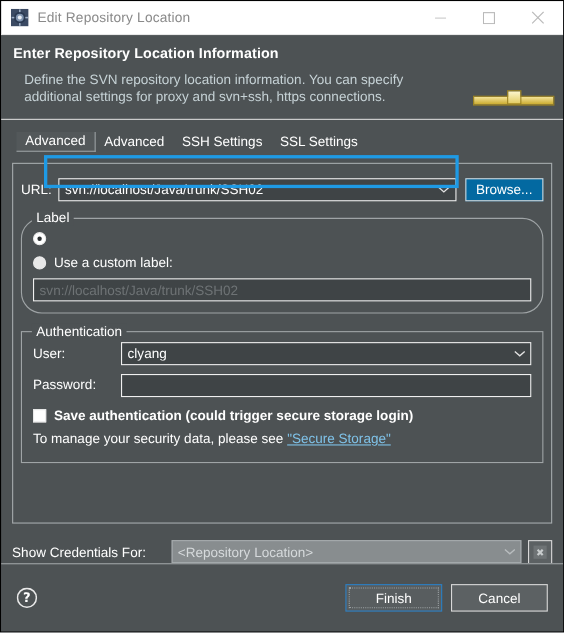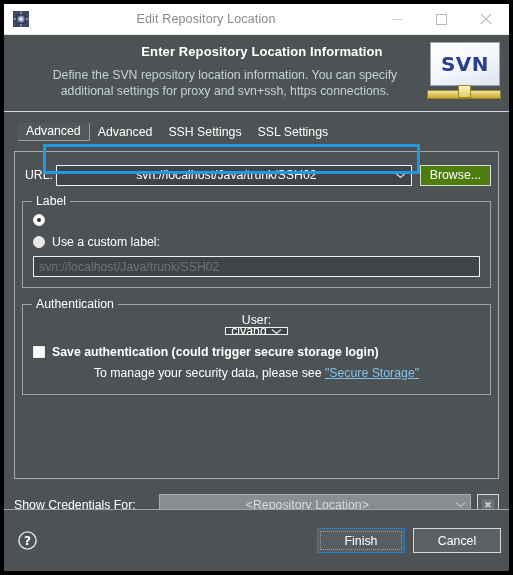--- a/index.html
+++ b/index.html
@@ -8,23 +8,22 @@
     overflow: hidden;
     background: #ffffff;
     font-family: "Liberation Sans", sans-serif;
     -webkit-font-smoothing: antialiased;
   }
   .window {
     position: relative;
     width: 513px; height: 575px;
     background: #4d5254;
     box-sizing: border-box;
-    border: 4px solid #000000;
+    border: 1px solid #000000;
     overflow: hidden;
-    text-align: center;
   }
 
   
   .titlebar {
     height: 31px;
     background: #ffffff;
     display: flex;
     align-items: center;
     border-bottom: 1px solid #e6e6e6;
     box-sizing: border-box;
@@ -182,21 +181,21 @@
     white-space: nowrap;
     flex: 1 1 auto;
     overflow: hidden;
   }
   .combo .arrow {
     width: 20px; height: 19px;
     flex: 0 0 auto;
     display: flex; align-items: center; justify-content: center;
   }
   .btn {
-    background: #4d7c0f;
+    background: #0369a1;
     border: 1px solid #d8d8d8;
     color: #ffffff;
     font-size: 12.3px;
     height: 22px;
     padding: 0 9px;
     box-sizing: border-box;
     display: inline-flex;
     align-items: center;
     justify-content: center;
     white-space: nowrap;
@@ -259,21 +258,20 @@
     padding-left: 5px;
     overflow: hidden;
   }
   .textfield.disabled { color: #6e7375; }
 
   .field-row {
     display: flex;
     align-items: center;
     height: 22px;
     margin-bottom: 7px;
-    flex-direction: column;
   }
   .field-label {
     font-size: 12.3px;
     color: #ffffff;
     width: 80px;
     flex: 0 0 auto;
   }
 
   .checkbox {
     width: 12px; height: 12px;
@@ -429,23 +427,20 @@
             <line x1="11.2" y1="0.8" x2="0.8" y2="11.2" stroke="#b9b9b9" stroke-width="1.1"></line>
           </svg>
       </span>
     </span>
   </div>
 
   <div class="header">
     <div class="header-title">Enter Repository Location Information</div>
     <div class="header-desc">Define the SVN repository location information. You can specify additional settings for proxy and svn+ssh, https connections.</div>
     <div class="svn-logo">
-      <div class="svn-panel">
-        <span class="svn-text">SVN</span>
-      </div>
       <div class="svn-bar"></div>
       <div class="svn-knob"></div>
     </div>
   </div>
 
   <div class="body">
 
     <div class="tabs">
       <div class="tab active"><span>Advanced</span></div>
       <div class="tab"><span>Advanced</span></div>
@@ -461,21 +456,21 @@
           <span class="val">svn://localhost/Java/trunk/SSH02</span>
           <span class="arrow">
             <svg width="11" height="7" viewBox="0 0 11 7">
                 <polyline points="1,1.5 5.5,5.5 10,1.5" fill="none" stroke="#e2e2e2" stroke-width="1.2"></polyline>
               </svg>
           </span>
         </span>
         <span class="btn browse-btn">Browse...</span>
       </div>
 
-      <div class="group" style="margin-top:15px;">
+      <div class="group" style="margin-top:15px;border-radius:19px;">
         <span class="legend">Label</span>
         <div class="radio-row">
           <span class="radio checked"></span>
         </div>
         <div class="radio-row">
           <span class="radio off"></span>
           <span class="rtext">Use a custom label:</span>
         </div>
         <div class="textfield disabled" style="margin-top:4px;">svn://localhost/Java/trunk/SSH02</div>
       </div>
@@ -485,20 +480,24 @@
         <div class="field-row">
           <span class="field-label">User:</span>
           <span class="combo">
             <span class="val">clyang</span>
             <span class="arrow">
               <svg width="11" height="7" viewBox="0 0 11 7">
                   <polyline points="1,1.5 5.5,5.5 10,1.5" fill="none" stroke="#e2e2e2" stroke-width="1.2"></polyline>
                 </svg>
             </span>
           </span>
+        </div>
+        <div class="field-row">
+          <span class="field-label">Password:</span>
+          <span class="textfield" style="flex:1 1 auto;"></span>
         </div>
         <div class="check-row" style="margin-top:6px;font-weight:bold;">
           <span class="checkbox"></span>
           <span class="rtext">Save authentication (could trigger secure storage login)</span>
         </div>
         <div class="note">
           <span>To manage your security data, please see </span><span class="link">"Secure Storage"</span>
         </div>
       </div>
 

